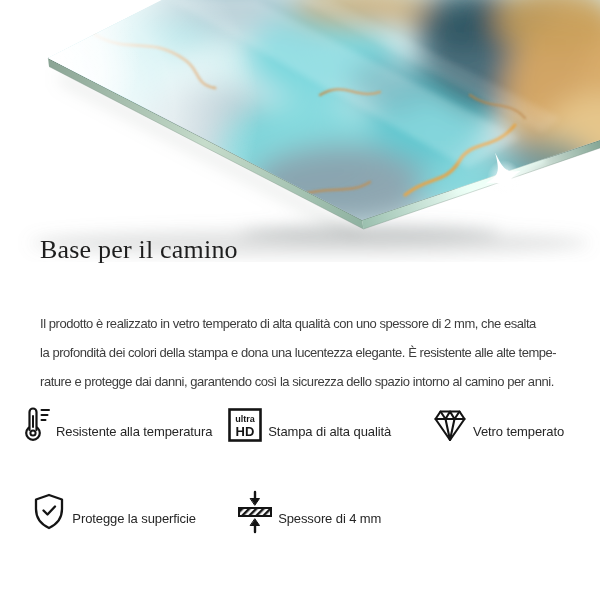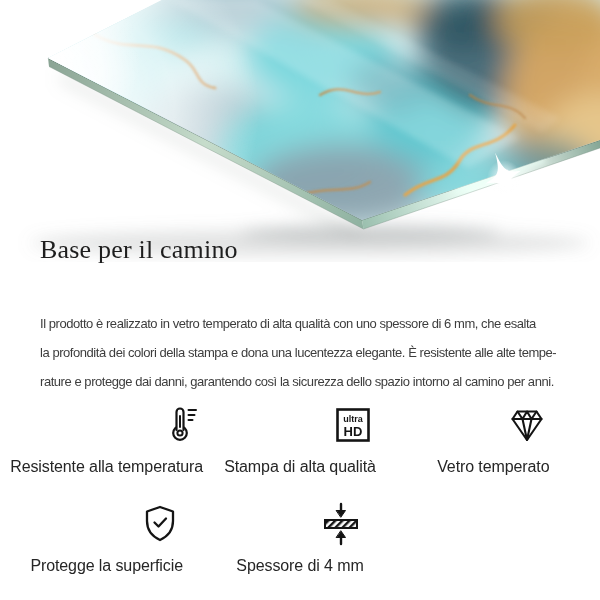--- a/index.html
+++ b/index.html
@@ -10,23 +10,23 @@
   .hero{position:absolute;left:0;top:0;width:600px;height:262px;display:block;}
   .title{position:absolute;left:40px;top:231px;margin:0;font-weight:400;
          font-family:"Liberation Serif","DejaVu Serif",serif;
          font-size:26px;line-height:37px;color:#1e1e1e;letter-spacing:0.2px;}
   .title span{display:block;white-space:nowrap;}
   .desc{position:absolute;left:40px;top:309px;color:#3d3d3d;}
   .dline{font-size:13px;line-height:29px;letter-spacing:-0.45px;white-space:nowrap;}
   .features{position:absolute;left:0;right:0;top:402px;display:grid;
             grid-template-columns:1fr 1fr 1fr;row-gap:28px;
             justify-items:center;padding:0 10px;}
-  .feature{display:flex;flex-direction:column;align-items:flex-end;}
+  .feature{display:flex;flex-direction:row;align-items:center;}
   .feature svg{width:46px;height:46px;margin-bottom:13px;display:block;}
-  .flabel{font-size:16px;line-height:12px;letter-spacing:-0.1px;color:#262626;white-space:nowrap;}
+  .flabel{font-size:13px;line-height:12px;letter-spacing:-0.1px;color:#262626;white-space:nowrap;}
 </style>
 </head>
 <body>
 
 <div class="stage">
 
   <svg class="hero" viewBox="0 0 600 262" aria-hidden="true">
     <defs>
       <clipPath id="glassClip">
           <path d="M48,58 L162,0 L600,0 L600,140 L362,220 Z"></path>
@@ -120,21 +120,21 @@
         <path d="M0,-9 C0.8,-2 1.5,-1 7,0 C1.5,1 0.8,2 0,8 C-0.8,2 -1.5,1 -7,0 C-1.5,-1 -0.8,-2 0,-9 Z" transform="rotate(45)" opacity="0.9"></path>
       </g>
     </g>
   </svg>
 
   <h1 class="title">
     <span>Base per il camino</span>
   </h1>
 
   <div class="desc">
-    <div class="dline">Il prodotto è realizzato in vetro temperato di alta qualità con uno spessore di 6 mm, che esalta</div>
+    <div class="dline">Il prodotto è realizzato in vetro temperato di alta qualità con uno spessore di 2 mm, che esalta</div>
     <div class="dline">la profondità dei colori della stampa e dona una lucentezza elegante. È resistente alle alte tempe-</div>
     <div class="dline">rature e protegge dai danni, garantendo così la sicurezza dello spazio intorno al camino per anni.</div>
   </div>
 
   <div class="features">
 
     <div class="feature">
       <svg viewBox="0 0 46 46">
         <g fill="none" stroke="#141414" stroke-width="2.2" stroke-linecap="round">
           <circle cx="23" cy="31" r="6.8"></circle>

